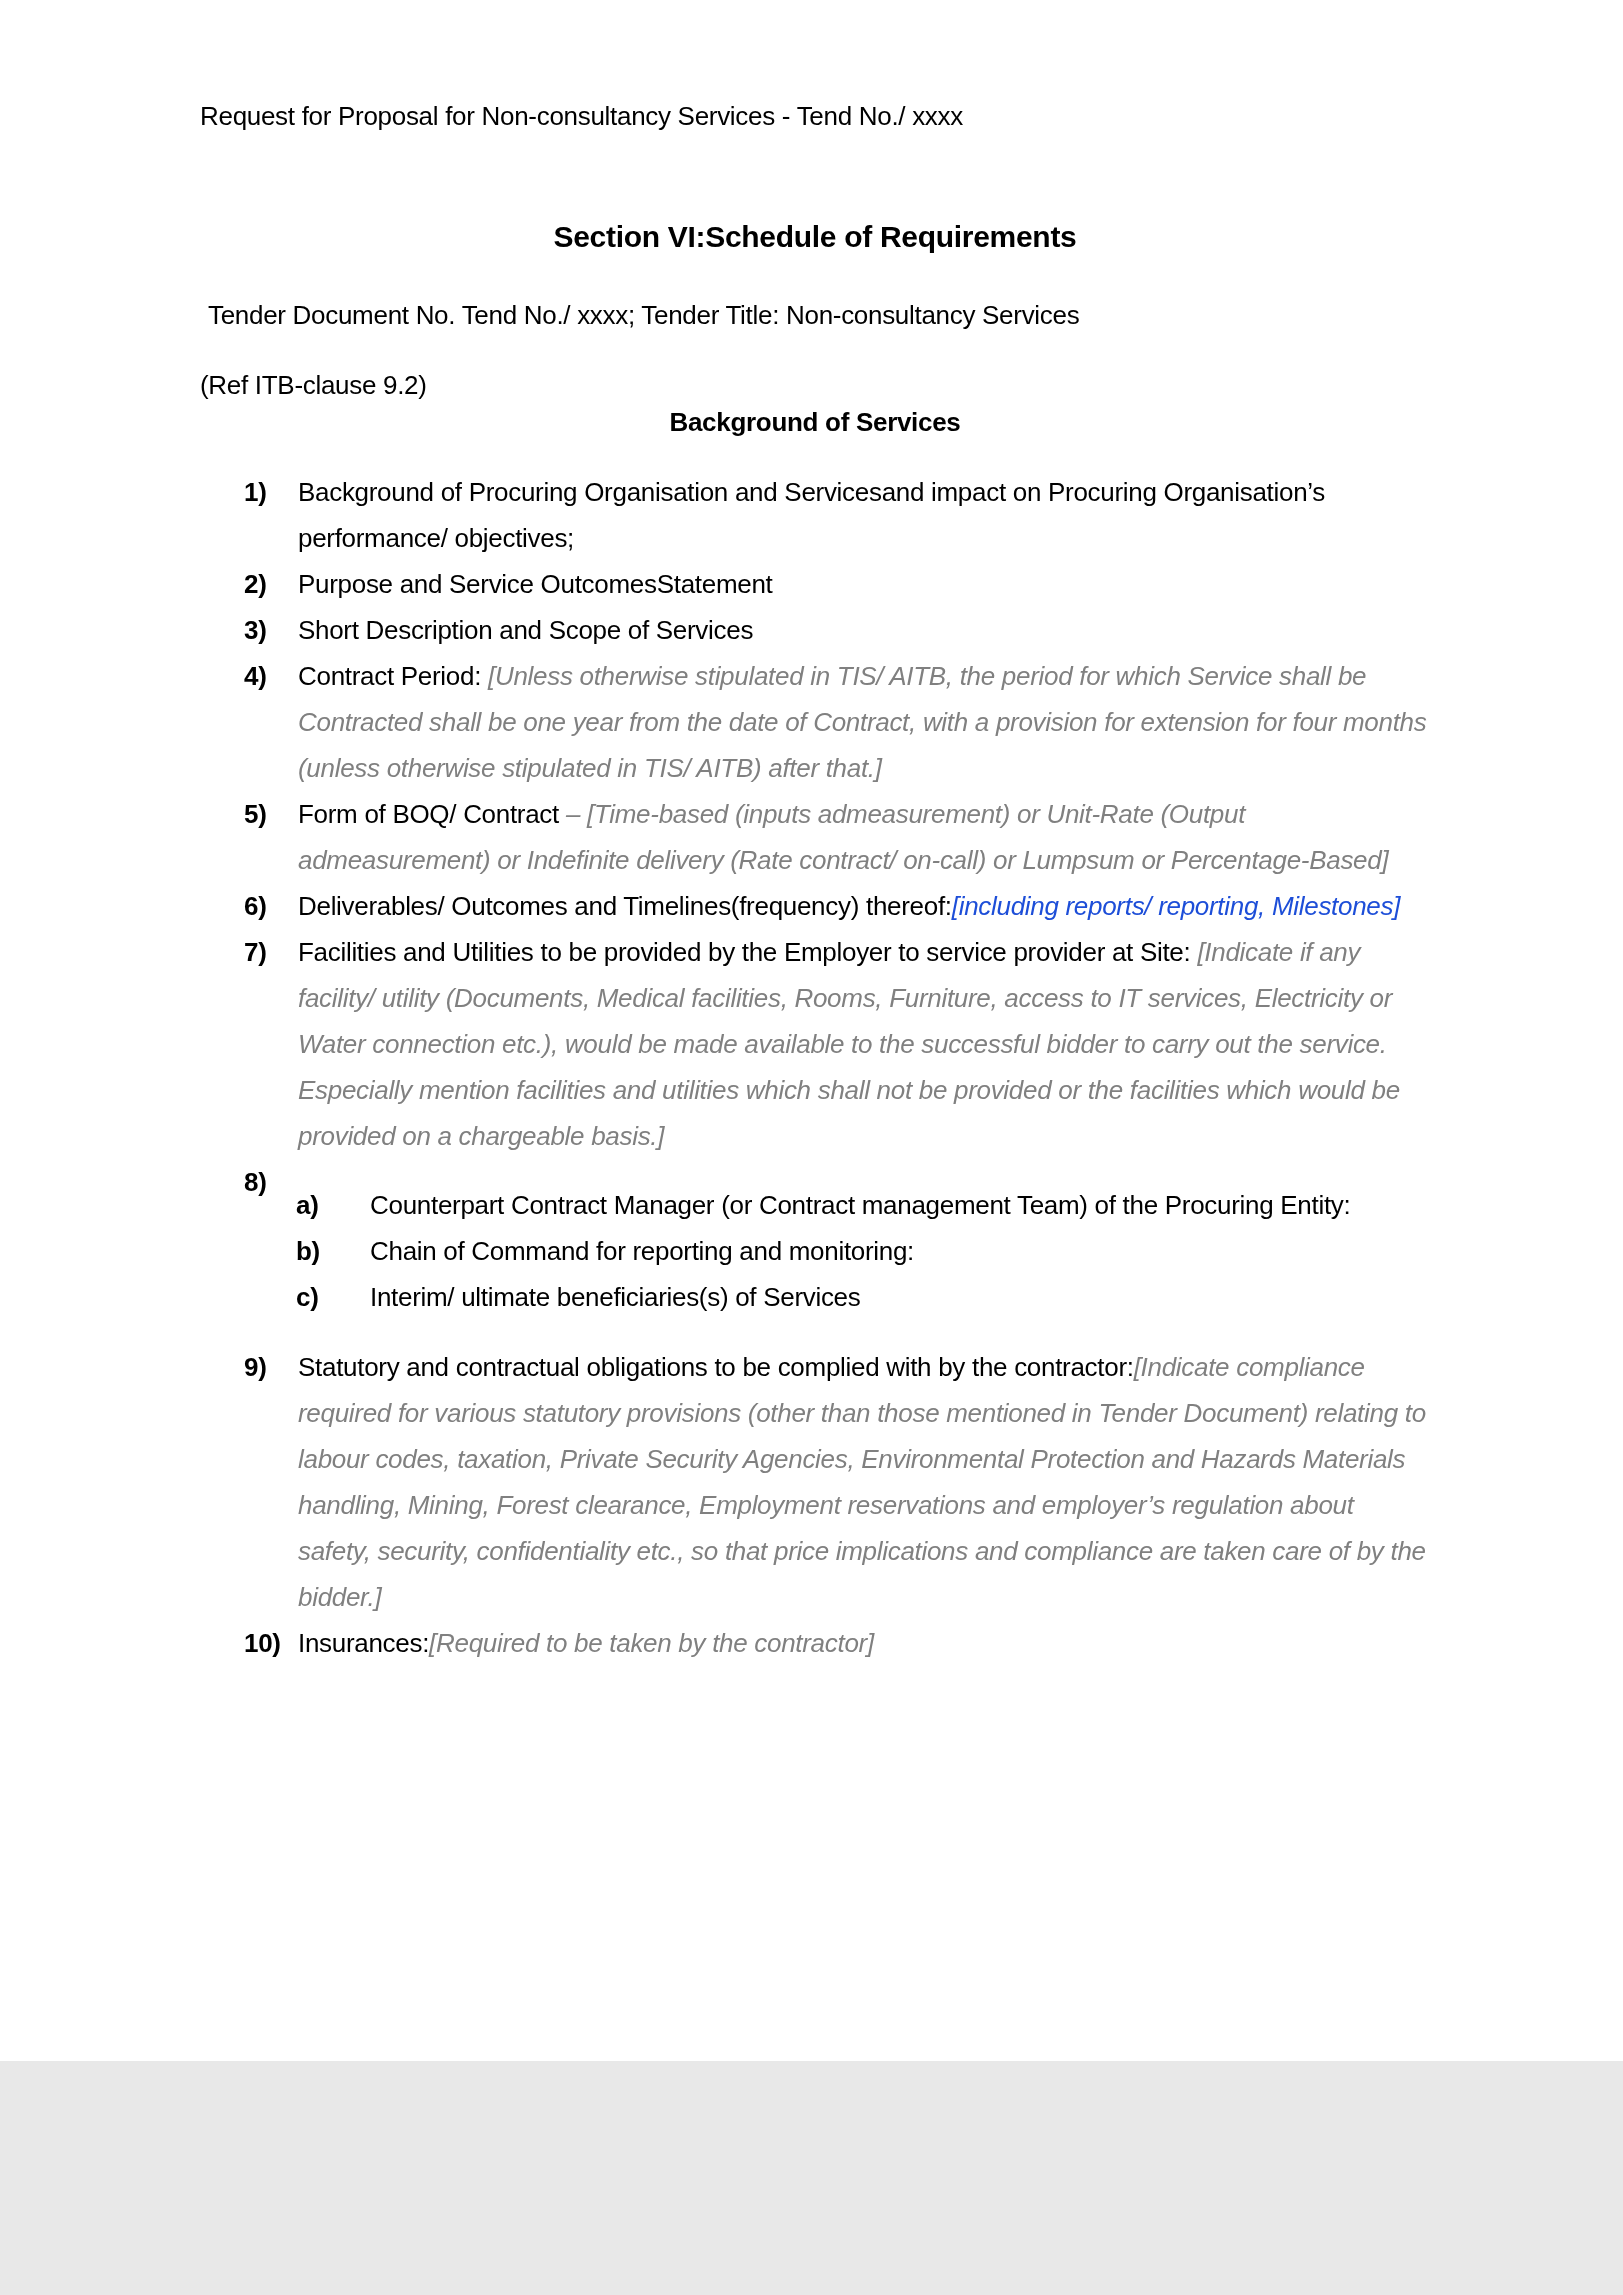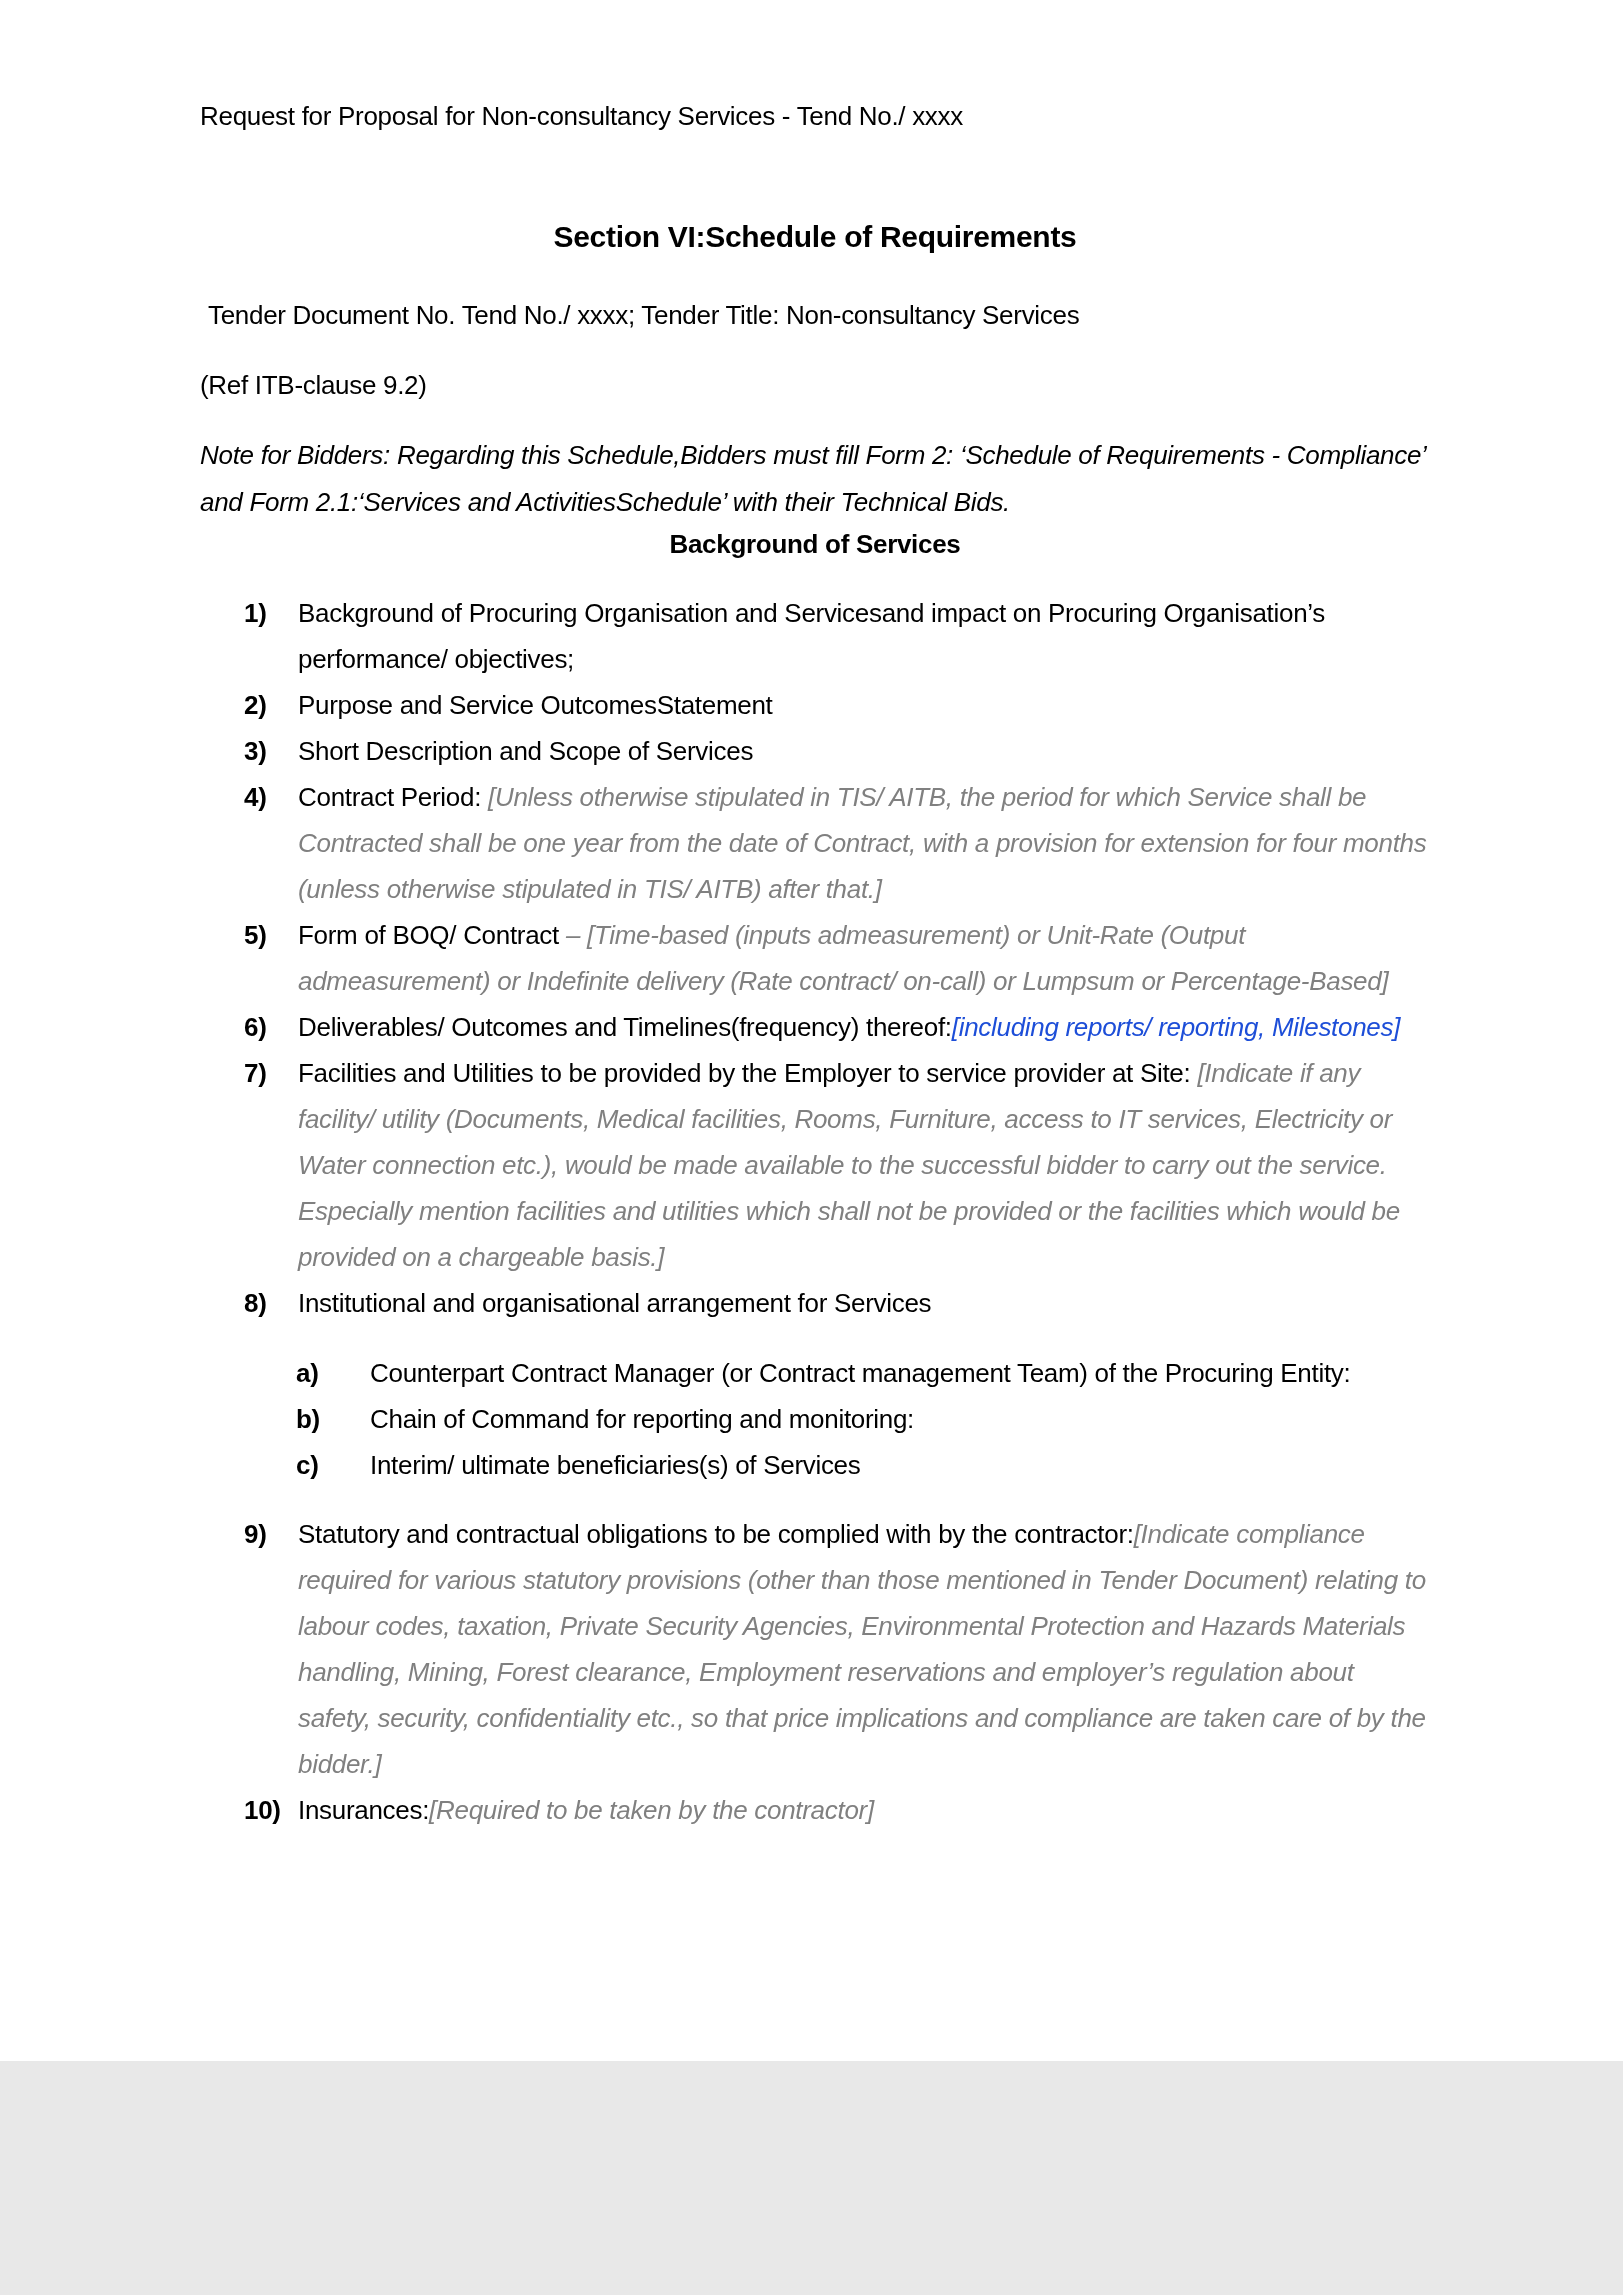--- a/index.html
+++ b/index.html
@@ -102,21 +102,20 @@
   <div class="content">
 
     <div class="doc-header">Request for Proposal for Non-consultancy Services - Tend No./ xxxx</div>
 
     <div class="doc-title">Section VI:Schedule of Requirements</div>
 
     <div class="p-tender">Tender Document No. Tend No./ xxxx; Tender Title: Non-consultancy Services</div>
 
     <div class="p-ref">(Ref ITB-clause 9.2)</div>
 
-    <div class="p-note">Note for Bidders: Regarding this Schedule,Bidders must fill Form 2: ‘Schedule of Requirements - Compliance’ and Form 2.1:‘Services and ActivitiesSchedule’ with their Technical Bids.</div>
 
     <div class="h-background">Background of Services</div>
 
     <div class="req-list">
 
       <div class="item">
         <span class="num">1)</span><span>Background of Procuring Organisation and Servicesand impact on Procuring Organisation’s performance/ objectives;</span><span class="placeholder" style="color: rgb(128, 128, 128);"></span>
       </div>
 
       <div class="item">
@@ -137,21 +136,21 @@
 
       <div class="item">
         <span class="num">6)</span><span>Deliverables/ Outcomes and Timelines(frequency) thereof:</span><span class="placeholder" style="color: #1d4ed8;">[including reports/ reporting, Milestones]</span>
       </div>
 
       <div class="item">
         <span class="num">7)</span><span>Facilities and Utilities to be provided by the Employer to service provider at Site: </span><span class="placeholder" style="color: rgb(128, 128, 128);">[Indicate if any facility/ utility (Documents, Medical facilities, Rooms, Furniture, access to IT services, Electricity or Water connection etc.), would be made available to the successful bidder to carry out the service. Especially mention facilities and utilities which shall not be provided or the facilities which would be provided on a chargeable basis.]</span>
       </div>
 
       <div class="item">
-        <span class="num">8)</span><span>Institutional and organisational arrangement for Services</span><span class="placeholder" style="color: rgb(128, 128, 128);"></span>
+        <span class="num">8)</span><span class="placeholder" style="color: rgb(128, 128, 128);"></span>
       </div>
 
       <div class="sub-list">
         <div class="sub-item">
           <span class="num">a)</span><span>Counterpart Contract Manager (or Contract management Team) of the Procuring Entity:</span>
         </div>
         <div class="sub-item">
           <span class="num">b)</span><span>Chain of Command for reporting and monitoring:</span>
         </div>
         <div class="sub-item">

